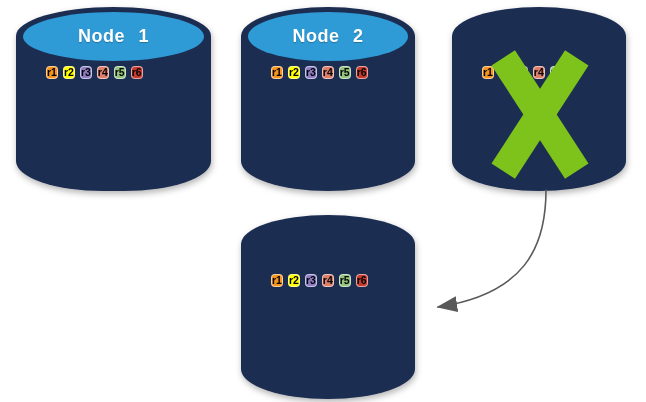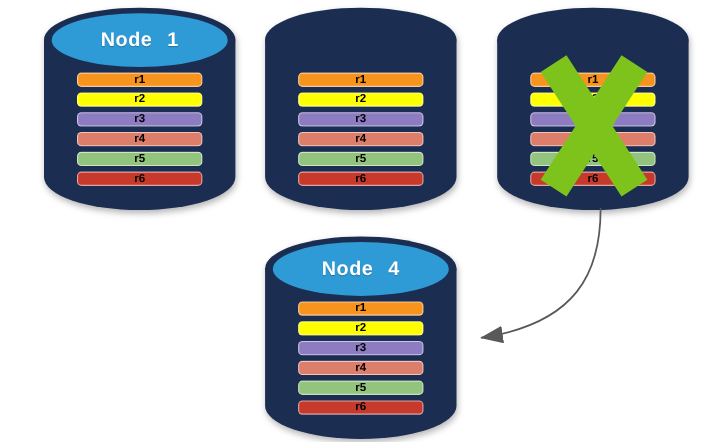--- a/index.html
+++ b/index.html
@@ -55,21 +55,21 @@
     font-size: 18px;
     letter-spacing: 0.5px;
     word-spacing: 8px;
     text-shadow: 0 1px 1px rgba(0,0,0,0.25);
   }
   .rows {
     position: absolute;
     left: 30px; right: 30px;
     top: 59px;
     display: flex;
-    flex-direction: column;
+    flex-direction: row;
     gap: 5px;
   }
   .row {
     height: 13px;
     box-sizing: border-box;
     border: 1px solid rgba(255,255,255,0.55);
     border-radius: 4px;
     display: flex;
     align-items: center;
     justify-content: center;
@@ -109,39 +109,42 @@
 
   <svg class="arrow-layer" viewBox="0 0 646 402">
     <defs>
       <marker id="arrowhead" markerWidth="13" markerHeight="10" refX="12" refY="5" orient="auto">
         <path class="arrow-head" d="M0,0 L13,5 L0,10 Z"></path>
       </marker>
     </defs>
     <path class="arrow-path" d="M 546 190 C 546 248, 524 294, 438 307" marker-end="url(#arrowhead)"></path>
   </svg>
 
-  <div class="node" style="left:40px; top:7px;">
+  <div class="node" style="left:16px; top:7px;padding-left:21px;">
     <div class="cyl-body"></div>
     <div class="cyl-top"></div>
     <div class="cyl-face">
       <span class="node-label">Node 1</span>
     </div>
     <div class="rows">
       <div class="row" style="background: rgb(247, 148, 29);">r1</div>
       <div class="row" style="background: rgb(255, 255, 0);">r2</div>
       <div class="row" style="background: rgb(142, 124, 195);">r3</div>
       <div class="row" style="background: rgb(221, 126, 107);">r4</div>
       <div class="row" style="background: rgb(147, 196, 125);">r5</div>
       <div class="row" style="background: rgb(199, 57, 43);">r6</div>
     </div>
   </div>
 
   <div class="node" style="left:241px; top:7px;">
     <div class="cyl-body"></div>
     <div class="cyl-top"></div>
+    <div class="cyl-face">
+      <span class="node-label">Node 2</span>
+    </div>
     <div class="rows">
       <div class="row" style="background: rgb(247, 148, 29);">r1</div>
       <div class="row" style="background: rgb(255, 255, 0);">r2</div>
       <div class="row" style="background: rgb(142, 124, 195);">r3</div>
       <div class="row" style="background: rgb(221, 126, 107);">r4</div>
       <div class="row" style="background: rgb(147, 196, 125);">r5</div>
       <div class="row" style="background: rgb(199, 57, 43);">r6</div>
     </div>
   </div>
 
@@ -158,23 +161,20 @@
     </div>
     <div class="x-mark">
       <div class="x-arm x-arm-a"></div>
       <div class="x-arm x-arm-b"></div>
     </div>
   </div>
 
   <div class="node" style="left:241px; top:215px;">
     <div class="cyl-body"></div>
     <div class="cyl-top"></div>
-    <div class="cyl-face">
-      <span class="node-label">Node 4</span>
-    </div>
     <div class="rows">
       <div class="row" style="background: rgb(247, 148, 29);">r1</div>
       <div class="row" style="background: rgb(255, 255, 0);">r2</div>
       <div class="row" style="background: rgb(142, 124, 195);">r3</div>
       <div class="row" style="background: rgb(221, 126, 107);">r4</div>
       <div class="row" style="background: rgb(147, 196, 125);">r5</div>
       <div class="row" style="background: rgb(199, 57, 43);">r6</div>
     </div>
   </div>
 

